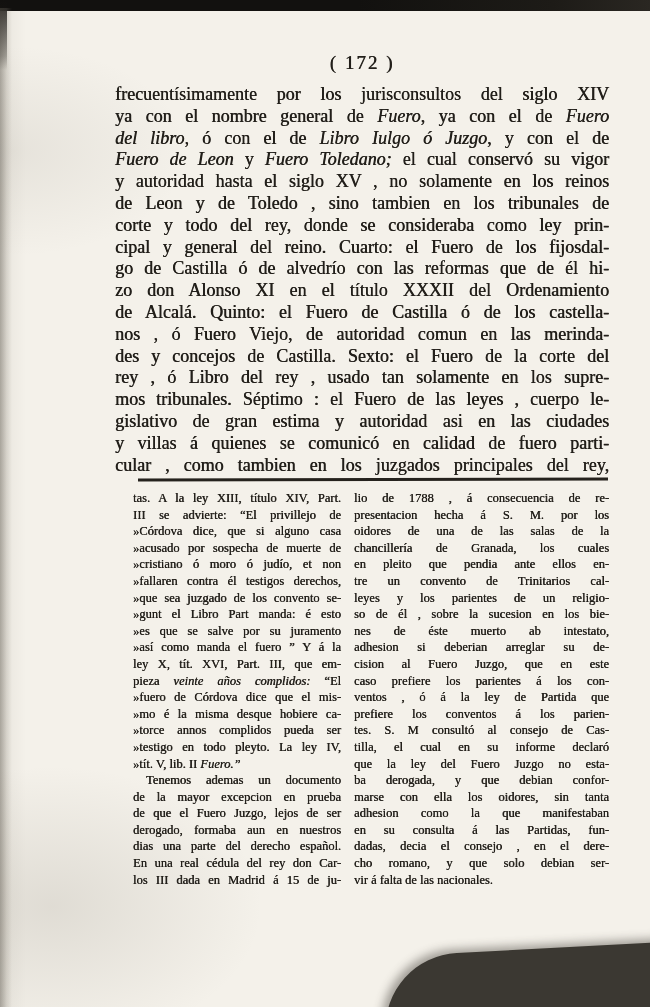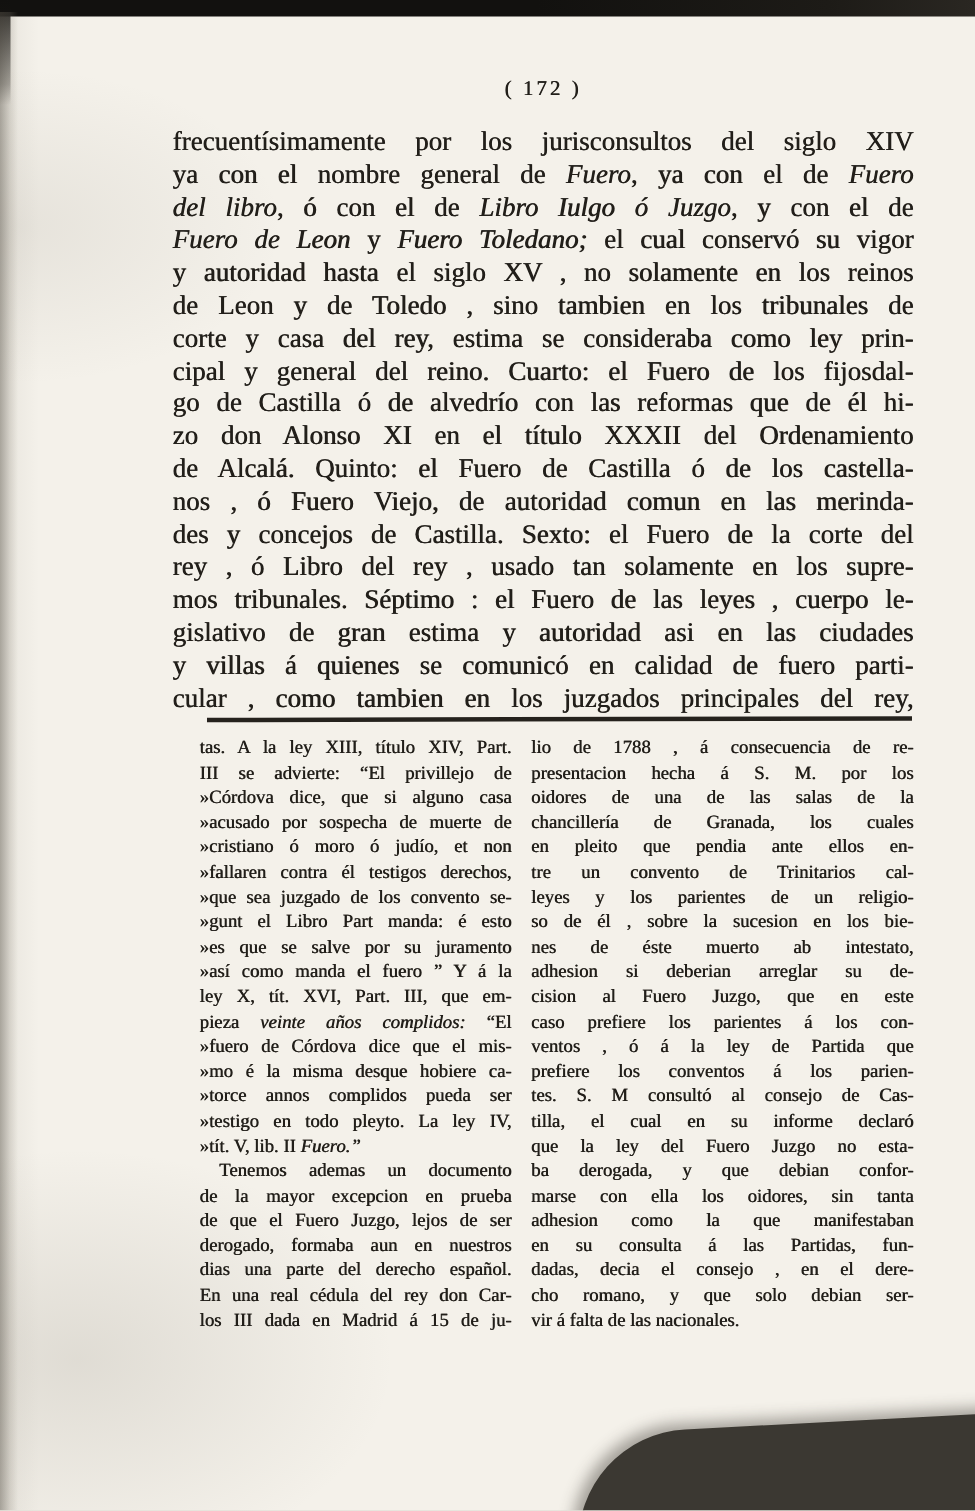--- a/index.html
+++ b/index.html
@@ -34,21 +34,21 @@
     width: 300px; height: 92px;
     background: #3b3832;
     border-top-left-radius: 75px;
     transform: rotate(-3deg);
     box-shadow: -4px -4px 10px rgba(60,56,48,0.45);
   }
   
   .page-number {
     position: absolute; top: 52px; left: 115px; width: 494px;
     text-align: center;
-    font-size: 14px; letter-spacing: 2px;
+    font-size: 19px; letter-spacing: 2px;
     text-shadow: 0.4px 0 0 currentColor;
   }
   
   .main-text {
     position: absolute; top: 84px; left: 115px; width: 494px;
     font-size: 18px; line-height: 21.8px;
     text-shadow: 0.4px 0 0 currentColor;
   }
   
   .footnote-rule {
@@ -86,21 +86,21 @@
 
   <div class="page-number">( 172 )</div>
 
   <div class="main-text">
       <div class="tline"><span>frecuentísimamente por los jurisconsultos del siglo XIV</span></div>
       <div class="tline"><span>ya con el nombre general de </span><span class="it">Fuero</span><span>, ya con el de </span><span class="it">Fuero</span></div>
       <div class="tline"><span class="it">del libro</span><span>, ó con el de </span><span class="it">Libro Iulgo ó Juzgo</span><span>, y con el de</span></div>
       <div class="tline"><span class="it">Fuero de Leon</span><span> y </span><span class="it">Fuero Toledano;</span><span> el cual conservó su vigor</span></div>
       <div class="tline"><span>y autoridad hasta el siglo XV , no solamente en los reinos</span></div>
       <div class="tline"><span>de Leon y de Toledo , sino tambien en los tribunales de</span></div>
-      <div class="tline"><span>corte y casa del rey, estima se consideraba como ley prin-</span></div>
+      <div class="tline"><span>corte y todo del rey, donde se consideraba como ley prin-</span></div>
       <div class="tline"><span>cipal y general del reino. Cuarto: el Fuero de los fijosdal-</span></div>
       <div class="tline"><span>go de Castilla ó de alvedrío con las reformas que de él hi-</span></div>
       <div class="tline"><span>zo don Alonso XI en el título XXXII del Ordenamiento</span></div>
       <div class="tline"><span>de Alcalá. Quinto: el Fuero de Castilla ó de los castella-</span></div>
       <div class="tline"><span>nos , ó Fuero Viejo, de autoridad comun en las merinda-</span></div>
       <div class="tline"><span>des y concejos de Castilla. Sexto: el Fuero de la corte del</span></div>
       <div class="tline"><span>rey , ó Libro del rey , usado tan solamente en los supre-</span></div>
       <div class="tline"><span>mos tribunales. Séptimo : el Fuero de las leyes , cuerpo le-</span></div>
       <div class="tline"><span>gislativo de gran estima y autoridad asi en las ciudades</span></div>
       <div class="tline"><span>y villas á quienes se comunicó en calidad de fuero parti-</span></div>

